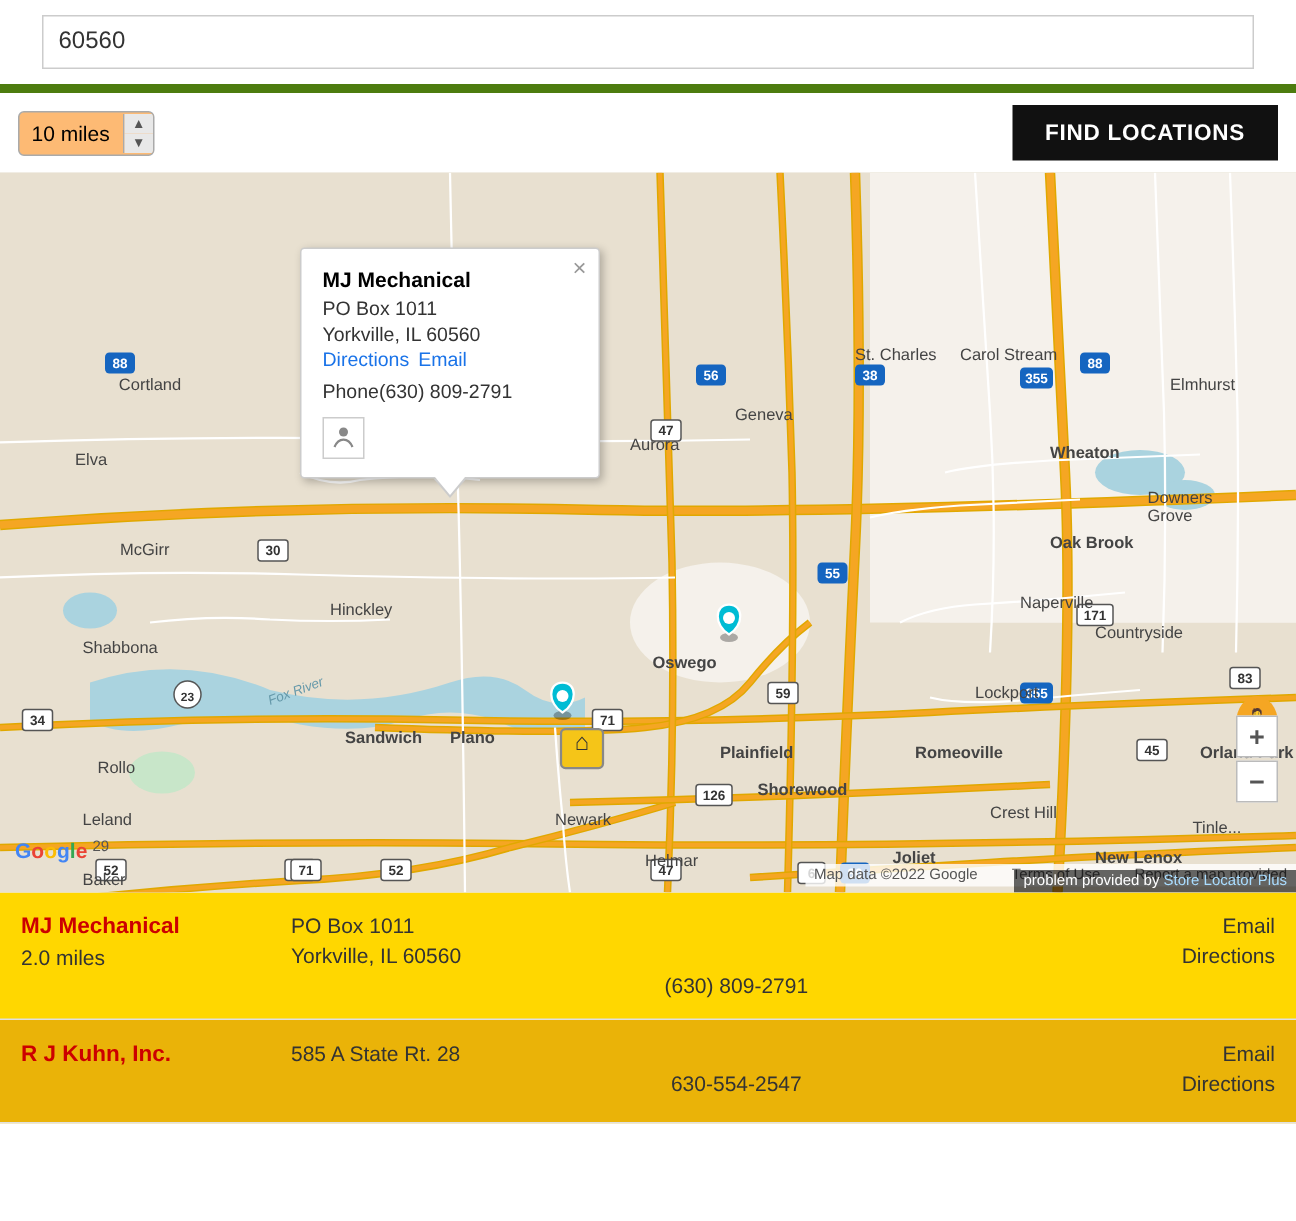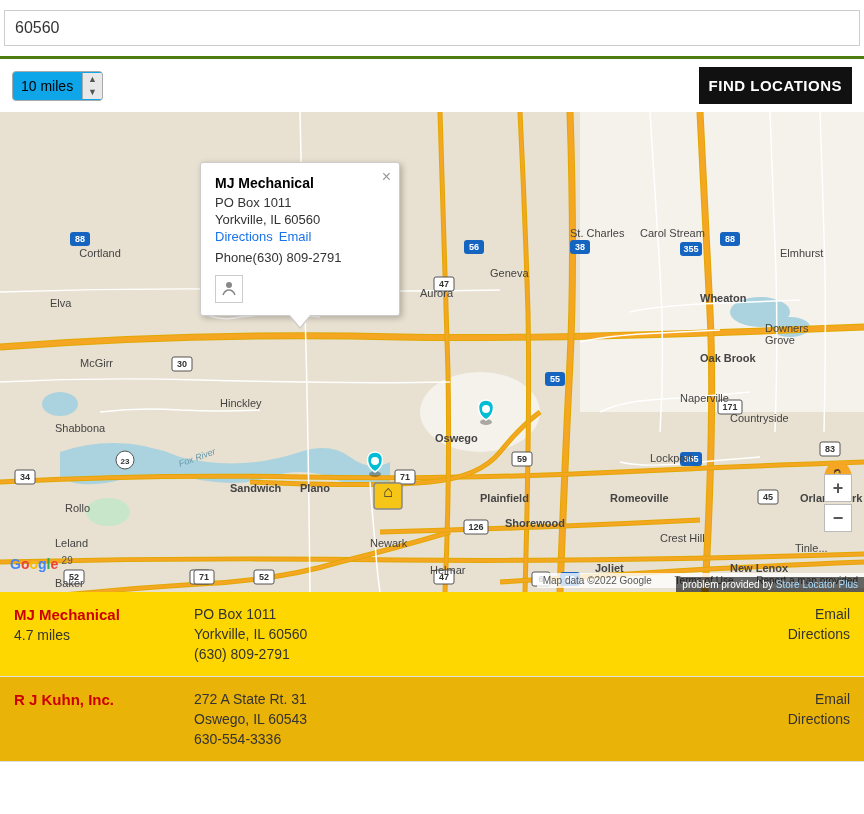--- a/index.html
+++ b/index.html
@@ -2,22 +2,22 @@
 <html><head>
   <meta charset="utf-8">
   <style>
     * { box-sizing: border-box; margin: 0; padding: 0; }
     body { font-family: Arial, sans-serif; background: #fff; width: 864px; }
 
     
     .search-bar {
       display: flex;
       align-items: center;
-      padding: 10px 4px;
-      border-bottom: 3px solid #4d7c0f;
+      padding: 10px 28px;
+      border-bottom: 6px solid #4d7c0f;
       background: #fff;
     }
     .search-input {
       flex: 1;
       border: 1px solid #ccc;
       padding: 8px 10px;
       font-size: 16px;
       color: #333;
       outline: none;
     }
@@ -29,21 +29,21 @@
       justify-content: space-between;
       padding: 8px 12px;
       background: #fff;
     }
     .miles-select-wrap {
       display: flex;
       align-items: center;
       border: 1px solid #aaa;
       border-radius: 4px;
       overflow: hidden;
-      background: #0ea5e9;
+      background: #fdba74;
     }
     .miles-select {
       border: none;
       background: transparent;
       font-size: 14px;
       padding: 6px 8px;
       outline: none;
       cursor: pointer;
       appearance: none;
       -webkit-appearance: none;
@@ -59,21 +59,21 @@
       cursor: pointer;
       font-size: 9px;
       line-height: 1;
       padding: 2px 5px;
       color: #555;
     }
     .find-btn {
       background: #111;
       color: #fff;
       border: none;
-      padding: 10px 10px;
+      padding: 10px 22px;
       font-size: 15px;
       font-weight: bold;
       cursor: pointer;
       letter-spacing: 0.5px;
       text-transform: uppercase;
     }
 
     
     .map-container {
       position: relative;
@@ -241,21 +241,21 @@
     }
     .result-item.highlighted { background: #ffd700; }
     .result-name {
       font-weight: bold;
       color: #cc0000;
       font-size: 15px;
       margin-bottom: 4px;
     }
     .result-distance { color: #333; font-size: 14px; }
     .result-address { color: #333; font-size: 14px; margin-bottom: 4px; }
-    .result-phone { color: #333; font-size: 14px; }
+    .result-phone { color: #333; font-size: 14px; text-align: center; }
     .result-actions {
       text-align: right;
       font-size: 14px;
     }
     .result-actions a {
       display: block;
       color: #333;
       text-decoration: none;
       margin-bottom: 4px;
     }
@@ -557,41 +557,40 @@
     <span>problem provided by</span>
     <a href="#">Store Locator Plus</a>
   </div>
 </div>
 
 <div class="results-list">
 
   <div class="result-item highlighted">
     <div>
       <div class="result-name">MJ Mechanical</div>
-      <div class="result-distance">4.7 miles</div>
+      <div class="result-distance">2.0 miles</div>
     </div>
     <div>
       <div class="result-address">PO Box 1011</div>
       <div class="result-address">Yorkville, IL 60560</div>
       <div class="result-phone">(630) 809-2791</div>
     </div>
     <div class="result-actions">
       <a href="#">Email</a>
       <a href="#">Directions</a>
     </div>
   </div>
 
   <div class="result-item result-item-2">
     <div>
       <div class="result-name">R J Kuhn, Inc.</div>
     </div>
     <div>
-      <div class="result-address">272 A State Rt. 31</div>
-      <div class="result-address">Oswego, IL 60543</div>
-      <div class="result-phone">630-554-3336</div>
+      <div class="result-address">585 A State Rt. 28</div>
+      <div class="result-phone">630-554-2547</div>
     </div>
     <div class="result-actions">
       <a href="#">Email</a>
       <a href="#">Directions</a>
     </div>
   </div>
 
 </div>
 
 </body></html>

